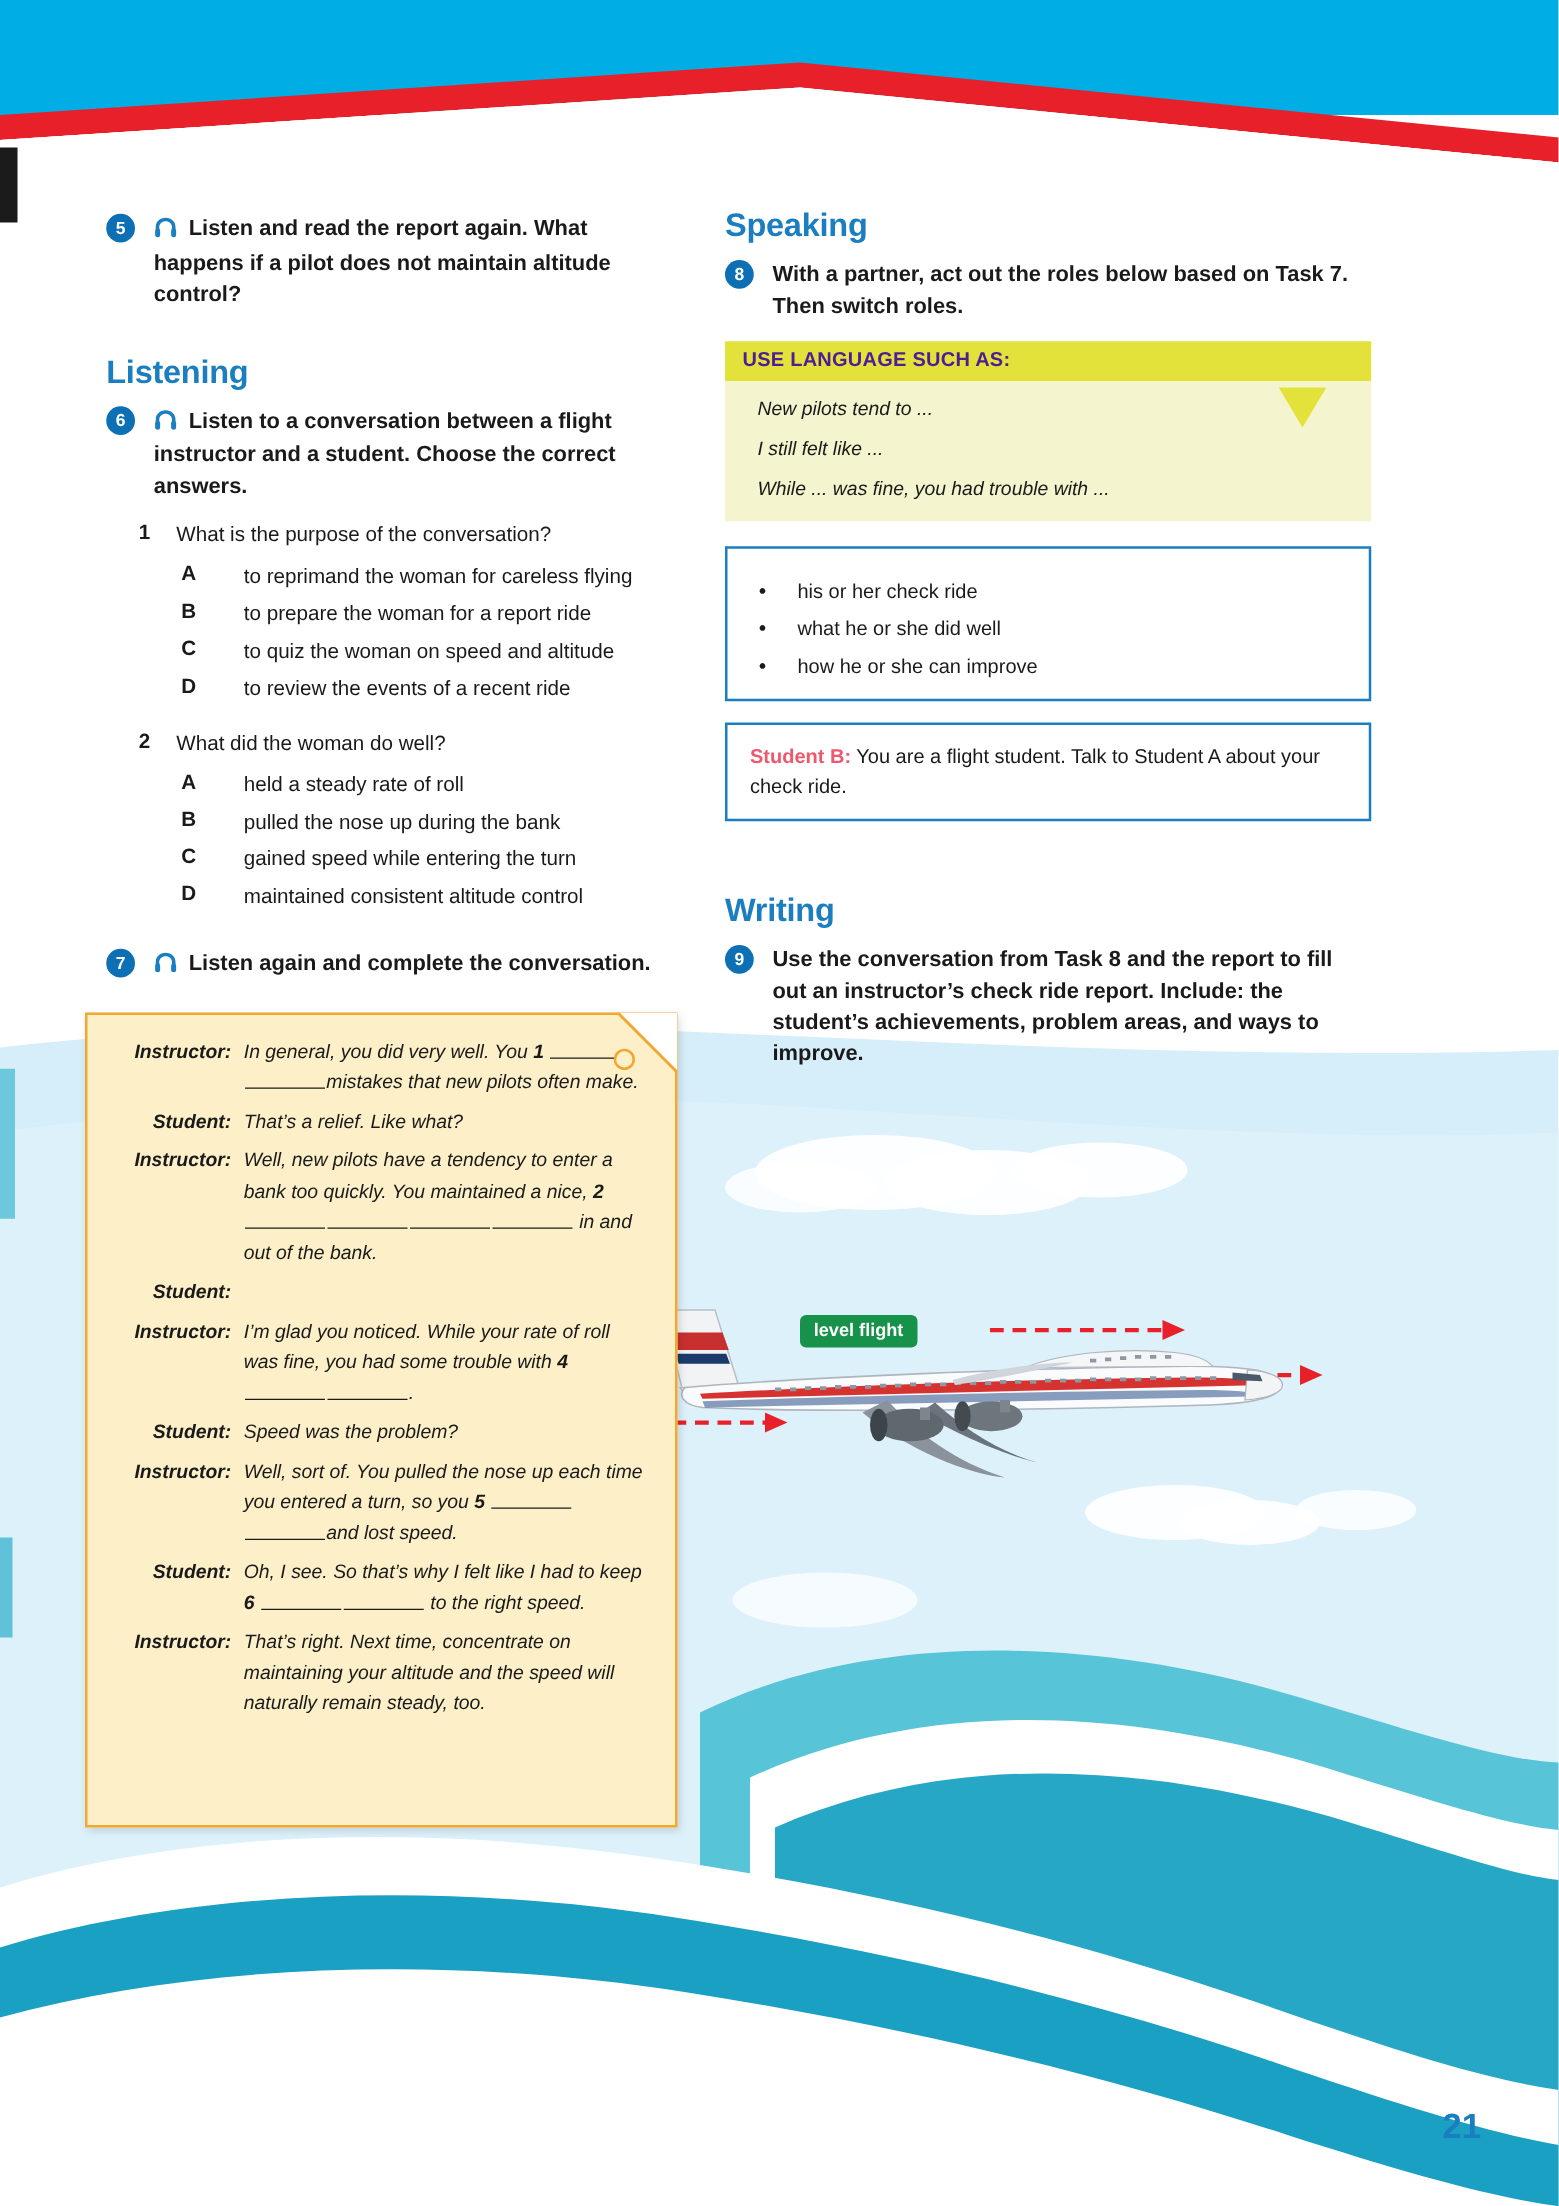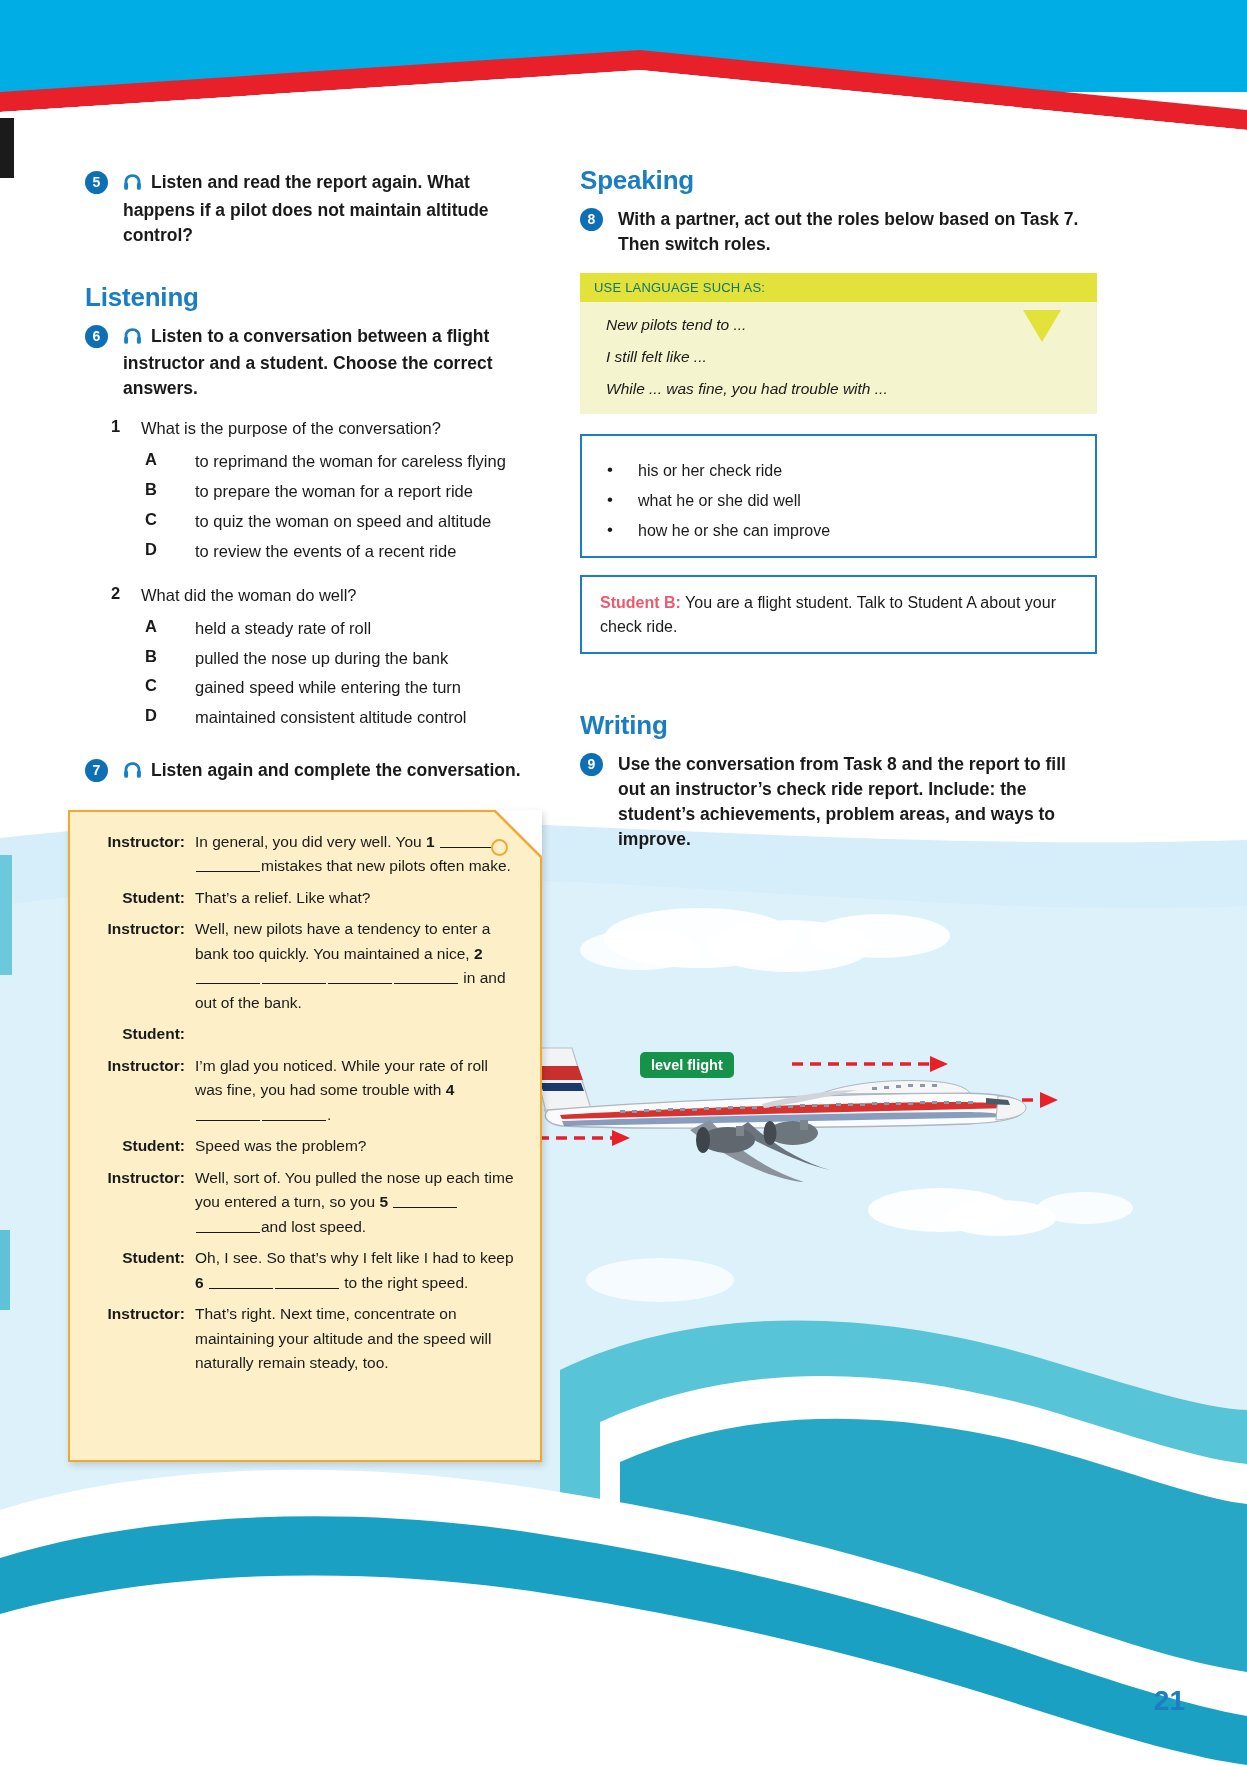--- a/index.html
+++ b/index.html
@@ -103,37 +103,37 @@
   .note-fold {
     position: absolute; right: -2px; top: -2px; width: 48px; height: 48px;
   }
   .note-hole {
     position: absolute; right: 32px; top: 27px;
     width: 17px; height: 17px; border-radius: 50%;
     background: #fdf0c8; border: 2px solid #f0a830;
   }
   .note-inner { padding: 18px 22px 0 22px; }
 
-  .dlg-row { display: flex; margin-bottom: 7px; }
+  .dlg-row { display: flex; margin-bottom: 7px; font-style: italic; }
   .dlg-spk {
     width: 103px; flex: 0 0 103px; text-align: right; padding-right: 10px;
     font-size: 15.5px; font-weight: bold; color: #1a1a1a; line-height: 1.58;
   }
   .dlg-txt {
     flex: 1; font-size: 15.5px; color: #1a1a1a; line-height: 1.58;
   }
   .blank { display: inline-block; border-bottom: 1.4px solid #1a1a1a;
            width: 64px; height: 14px; margin: 0 1px; vertical-align: -1px; }
   .bnum { font-weight: bold; }
 
   
   .ulang-wrap { position: relative; margin-top: 16px; }
   .ulang-head {
-    background: #e2e23a; color: #0f766e;
-    font-size: 13px; font-weight: normal; letter-spacing: 0.2px;
+    background: #e2e23a; color: #4c1d95;
+    font-size: 16px; font-weight: bold; letter-spacing: 0.2px;
     padding: 7px 12px 7px 14px;
   }
   .ulang-body {
     background: #f4f4ce; padding: 11px 14px 13px 26px;
   }
   .ulang-line {
     font-size: 15.5px; font-style: italic; color: #1a1a1a;
     line-height: 1.55; margin-bottom: 8px;
   }
   .ulang-line:last-child { margin-bottom: 0; }

